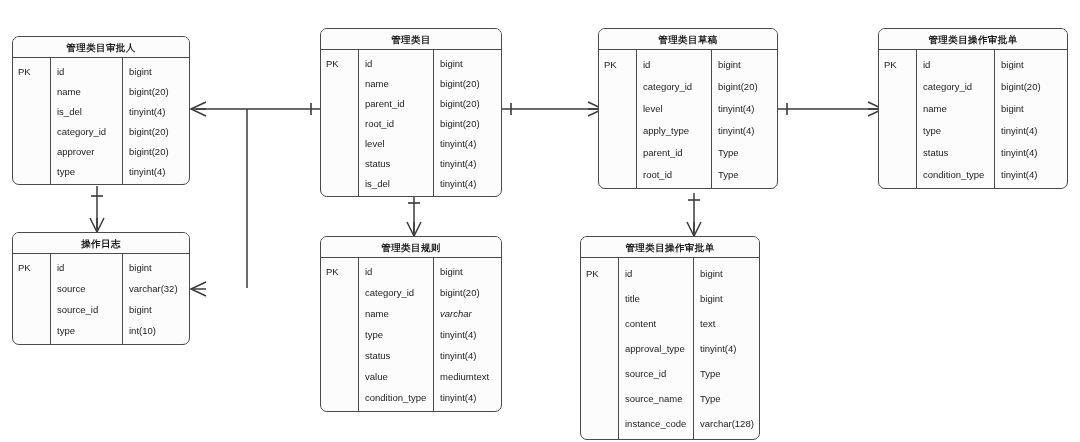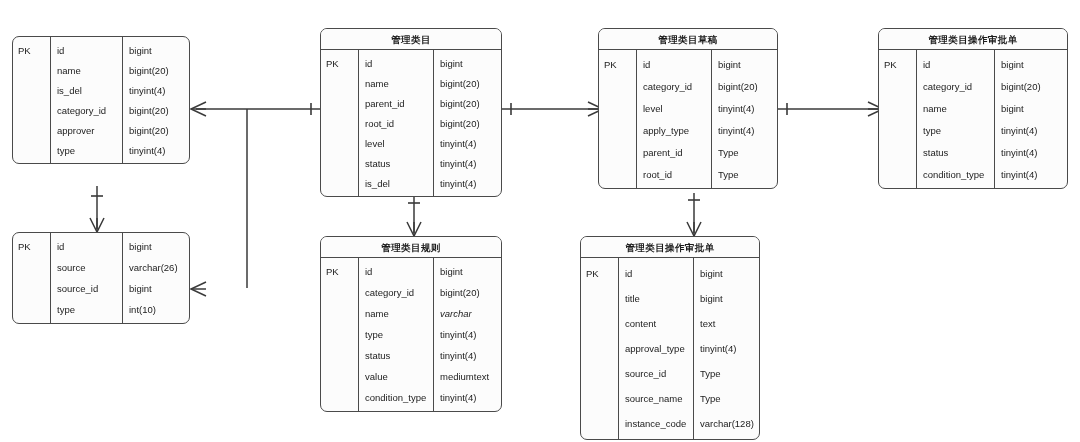--- a/index.html
+++ b/index.html
@@ -140,20 +140,21 @@
         <path d="M 787 103 L 787 115" stroke-width="1.6"></path>
         <path d="M 868 102 L 883 109 L 868 116" stroke-width="1.5"></path>
         <path d="M 868 109 L 883 109" stroke-width="1.5"></path>
       </g>
 
     </g>
   </svg>
 
   <div id="entities-host">
       <div class="entity" style="left: 12px; top: 36px; width: 178px;">
+        <div class="entity-title">管理类目审批人</div>
         <div class="entity-body" style="height: 126px;">
           <div class="col-key" style="width: 38px;">
             <div class="pk-cell" style="height: 20px;">PK</div>
             <div class="pk-cell" style="height: 20px;"></div>
             <div class="pk-cell" style="height: 20px;"></div>
             <div class="pk-cell" style="height: 20px;"></div>
             <div class="pk-cell" style="height: 20px;"></div>
             <div class="pk-cell" style="height: 20px;"></div>
           </div>
           <div class="col-field" style="width: 72px;">
@@ -168,36 +169,37 @@
             <div class="cell" style="height: 20px;">bigint</div>
             <div class="cell" style="height: 20px;">bigint(20)</div>
             <div class="cell" style="height: 20px;">tinyint(4)</div>
             <div class="cell" style="height: 20px;">bigint(20)</div>
             <div class="cell" style="height: 20px;">bigint(20)</div>
             <div class="cell" style="height: 20px;">tinyint(4)</div>
           </div>
         </div>
       </div>
       <div class="entity" style="left: 12px; top: 232px; width: 178px;">
+        <div class="entity-title">操作日志</div>
         <div class="entity-body" style="height: 90px;">
           <div class="col-key" style="width: 38px;">
             <div class="pk-cell" style="height: 21px;">PK</div>
             <div class="pk-cell" style="height: 21px;"></div>
             <div class="pk-cell" style="height: 21px;"></div>
             <div class="pk-cell" style="height: 21px;"></div>
           </div>
           <div class="col-field" style="width: 72px;">
             <div class="cell" style="height: 21px;">id</div>
             <div class="cell" style="height: 21px;">source</div>
             <div class="cell" style="height: 21px;">source_id</div>
             <div class="cell" style="height: 21px;">type</div>
           </div>
           <div class="col-type">
             <div class="cell" style="height: 21px;">bigint</div>
-            <div class="cell" style="height: 21px;">varchar(26)</div>
+            <div class="cell" style="height: 21px;">varchar(32)</div>
             <div class="cell" style="height: 21px;">bigint</div>
             <div class="cell" style="height: 21px;">int(10)</div>
           </div>
         </div>
       </div>
       <div class="entity" style="left: 320px; top: 28px; width: 182px;">
         <div class="entity-title">管理类目</div>
         <div class="entity-body" style="height: 146px;">
           <div class="col-key" style="width: 38px;">
             <div class="pk-cell" style="height: 20px;">PK</div>

